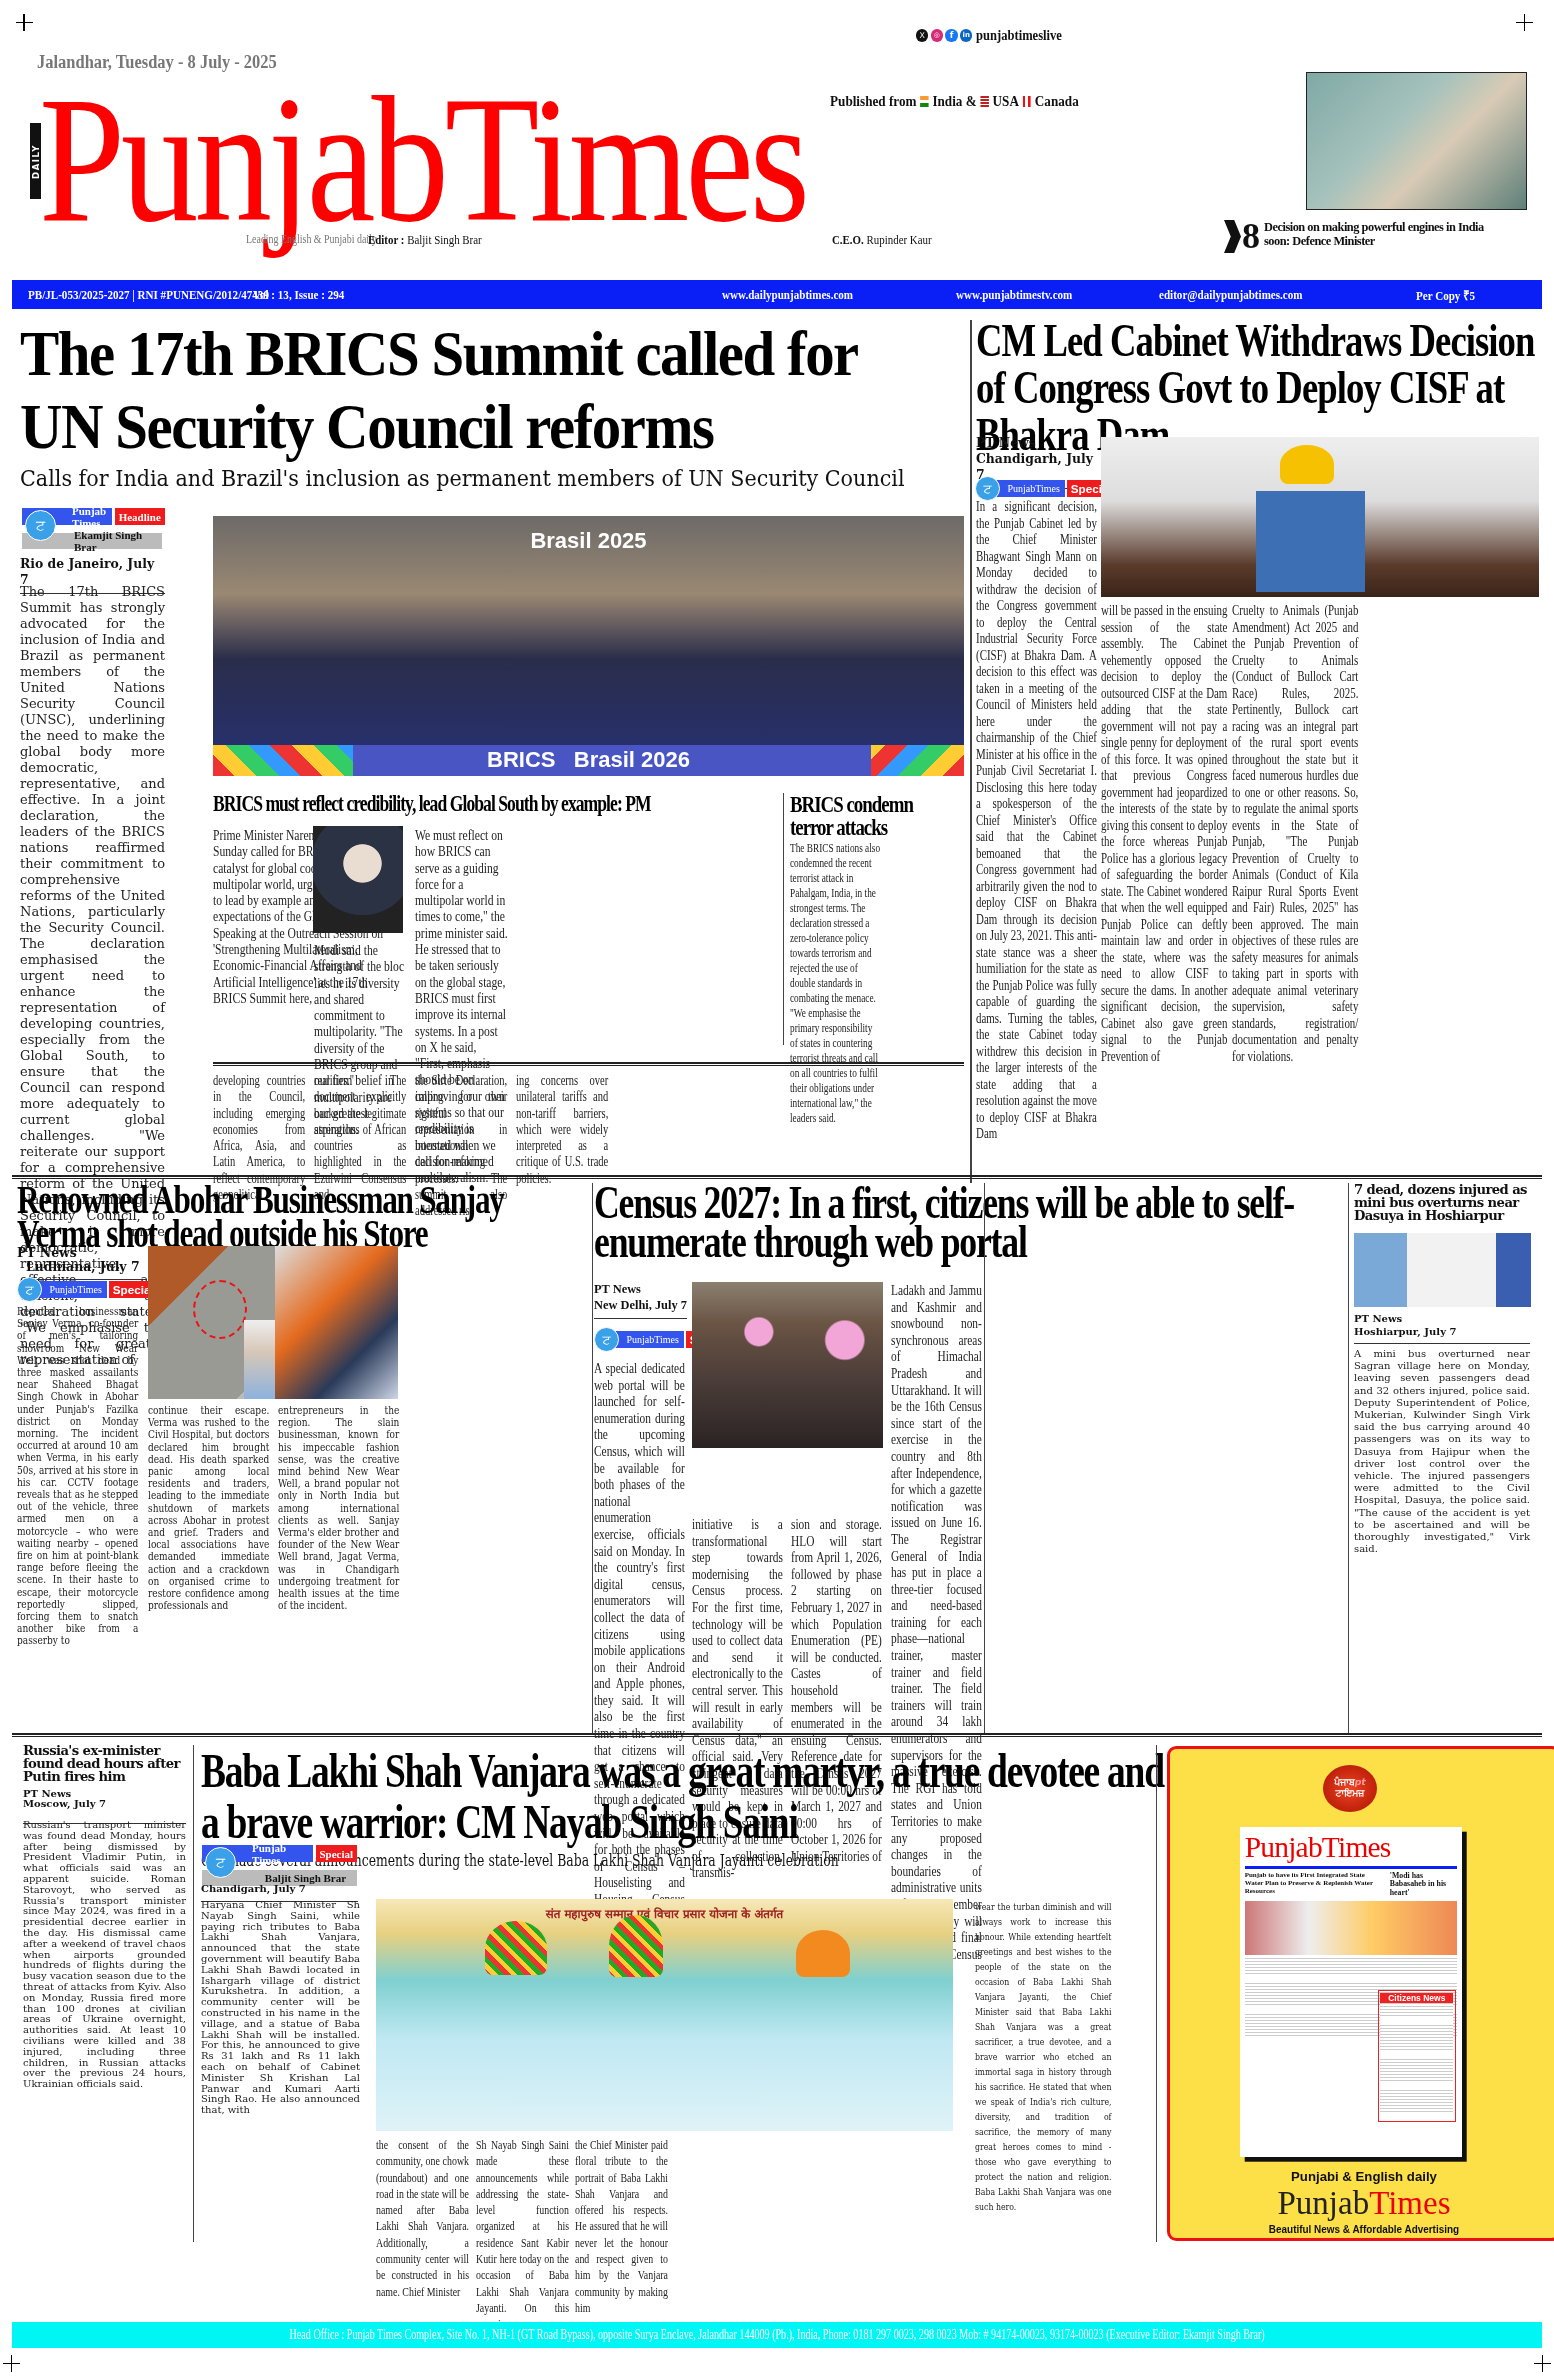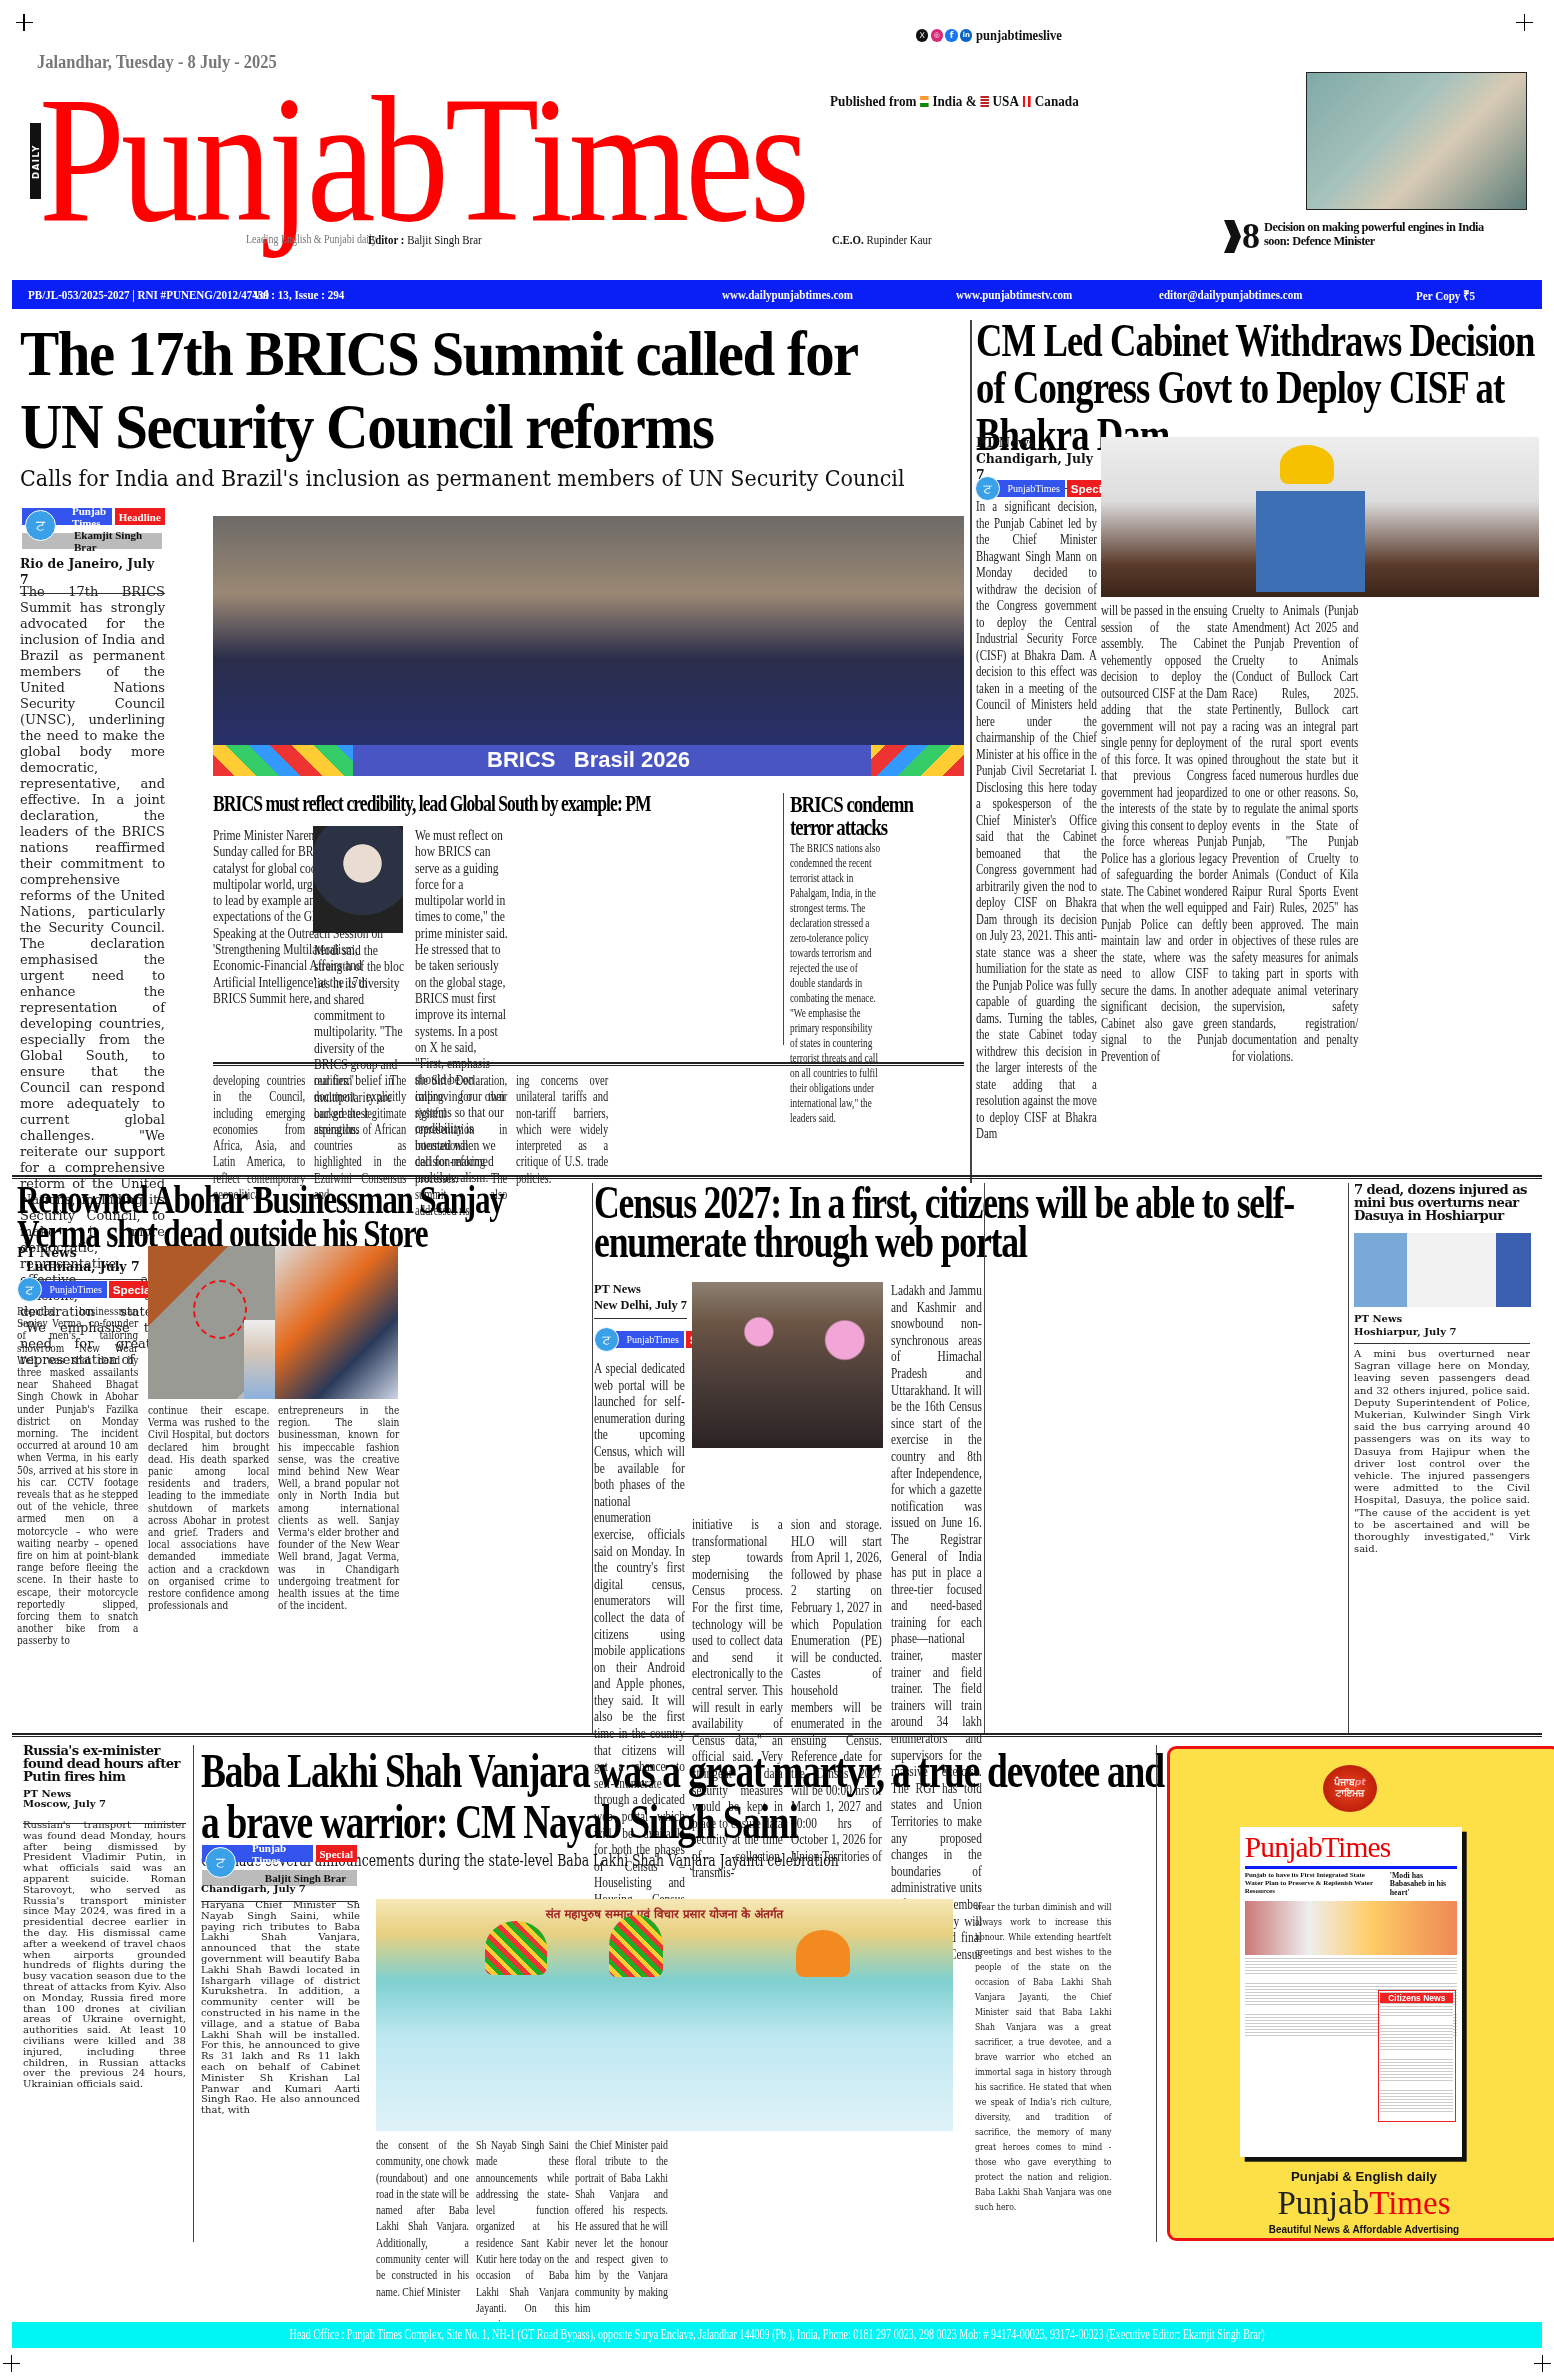--- a/index.html
+++ b/index.html
@@ -85,20 +85,21 @@
     <div class="row1">
         <span class="pt2">Punjab Times</span>
         <span class="hd2">Headline</span>
       </div>
     <div class="row2">Ekamjit Singh Brar</div>
   </div>
   <div class="byline abs rule" style="left:20px;top:556px;width:145px;padding-bottom:6.2px">Rio de Janeiro, July 7</div>
   <div class="body-text abs" style="left:20px;top:584px;width:145px">The 17th BRICS Summit has strongly advocated for the inclusion of India and Brazil as permanent members of the United Nations Security Council (UNSC), underlining the need to make the global body more democratic, representative, and effective. In a joint declaration, the leaders of the BRICS nations reaffirmed their commitment to comprehensive reforms of the United Nations, particularly the Security Council. The declaration emphasised the urgent need to enhance the representation of developing countries, especially from the Global South, to ensure that the Council can respond more adequately to current global challenges. "We reiterate our support for a comprehensive reform of the United Nations, including its Security Council, to make it more democratic, representative, effective, and efficient," the declaration stated. "We emphasise the need for greater representation of</div>
 
   <div class="photo" style="left:213px;top:516px;width:751px;height:260px;background:linear-gradient(180deg,#6d6a68 0%,#9a8873 30%,#2a2d4a 55%,#27306a 88%,#4a55c4 88%)">
+    <div style="position:absolute;left:0;right:0;top:12.4px;text-align:center;color:#fff;font-family:'Liberation Sans',sans-serif;font-weight:bold;font-size:22px">Brasil 2025</div>
     <div style="position:absolute;left:0;right:0;bottom:3.1px;text-align:center;color:#fff;font-family:'Liberation Sans',sans-serif;font-weight:bold;font-size:22px;white-space:pre">BRICS   Brasil 2026</div>
     <div style="position:absolute;left:0;bottom:0;width:140px;height:31px;background:repeating-linear-gradient(45deg,#e33 0 15.5px,#fc3 15.5px 31px,#3c6 31px 47px,#39f 47px 62px)"></div>
     <div style="position:absolute;right:0;bottom:0;width:93px;height:31px;background:repeating-linear-gradient(-45deg,#e33 0 15.5px,#fc3 15.5px 31px,#3c6 31px 47px,#39f 47px 62px)"></div>
   </div>
 
   <div class="vrule" style="left:783px;top:793px;height:252px;width:0.8px"></div>
 
   <h2 class="hl abs" style="left:213px;top:791px;font-size:22.5px;line-height:26.4px;white-space:nowrap;letter-spacing:-1.2px;transform:scaleX(.78);transform-origin:left">BRICS must reflect credibility, lead Global South by example: PM</h2>
   <div class="cond abs" style="left:213px;top:827px;width:185px;font-size:15.5px;line-height:16.3px;text-align:left;transform:scaleX(.75);width:247px">Prime Minister Narendra Modi on Sunday called for BRICS to act as a catalyst for global cooperation and a multipolar world, urging the grouping to lead by example and meet the expectations of the Global South. Speaking at the Outreach Session on 'Strengthening Multilateralism, Economic-Financial Affairs and Artificial Intelligence' at the 17th BRICS Summit here,</div>
   <div class="photo" style="left:313px;top:826px;width:90px;height:107px;background:radial-gradient(circle at 55% 35%,#e8ddd0 0 22%,#2b3244 23% 60%,#222 61%)"></div>

